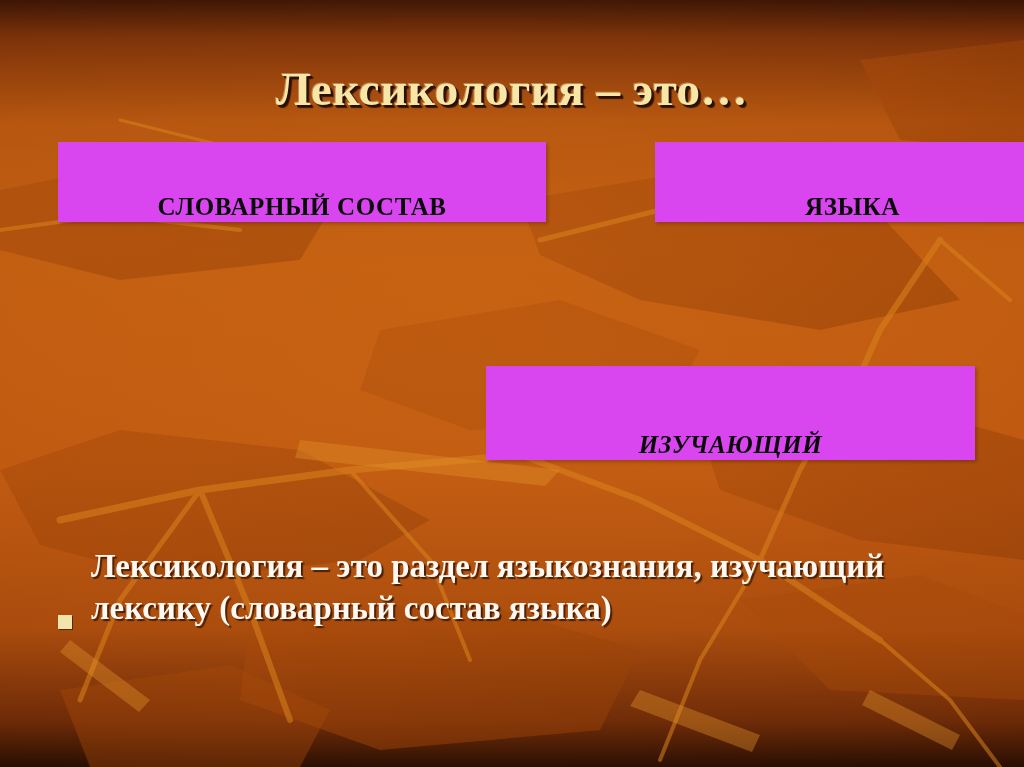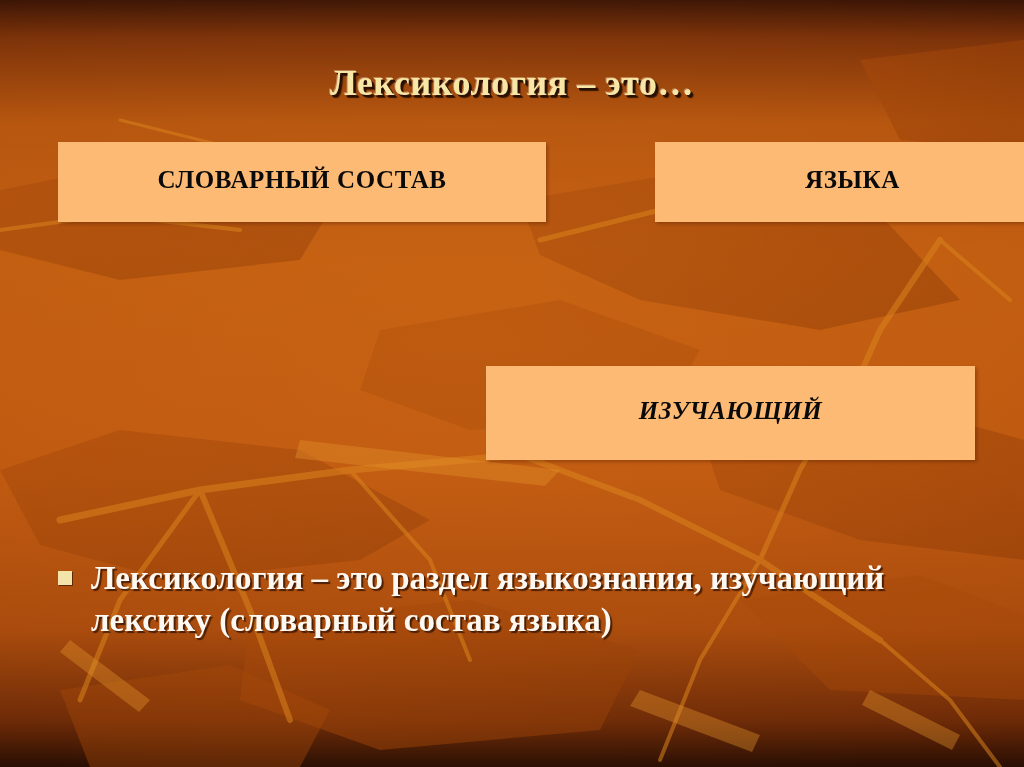--- a/index.html
+++ b/index.html
@@ -51,38 +51,38 @@
     pointer-events: none;
   }
 
   
   #title {
     position: absolute;
     left: 0;
     right: 0;
     top: 62px;
     text-align: center;
-    font-size: 36px;
+    font-size: 47px;
     font-weight: bold;
     letter-spacing: 0.5px;
     color: #f7e6a6;
     text-shadow:
        2px 2px 0 #2a1003,
        3px 3px 1px rgba(20,6,0,0.75),
       -1px -1px 0 rgba(255,250,220,0.35);
     white-space: nowrap;
   }
 
   
   .wbox {
     position: absolute;
-    background: #fdba74;
+    background: #d946ef;
     box-shadow: 2px 2px 3px rgba(60,20,0,0.30);
     display: flex;
-    align-items: center;
+    align-items: flex-end;
     justify-content: center;
     box-sizing: border-box;
   }
   .wbox .wlabel {
     font-size: 25px;
     font-weight: bold;
     color: #0a0a0a;
     letter-spacing: 0.6px;
     white-space: nowrap;
     line-height: 1;
@@ -94,22 +94,21 @@
   #box-branch     { left: 194px; top: 256px; width: 488px; height: 76px; }
   #box-studying   { left: 486px; top: 366px; width: 489px; height: 94px; font-style: italic; }
 
   
   #bullet-block {
     position: absolute;
     left: 58px;
     top: 546px;
     width: 900px;
     display: flex;
-    align-items: flex-start;
-    margin-top: 12px;
+    align-items: flex-end;
   }
   #bullet-marker {
     width: 14px;
     height: 14px;
     background: #f2e4ab;
     margin-top: 13px;
     margin-right: 19px;
     flex: 0 0 auto;
     box-shadow: 1px 1px 0 rgba(40,14,0,0.6);
   }

